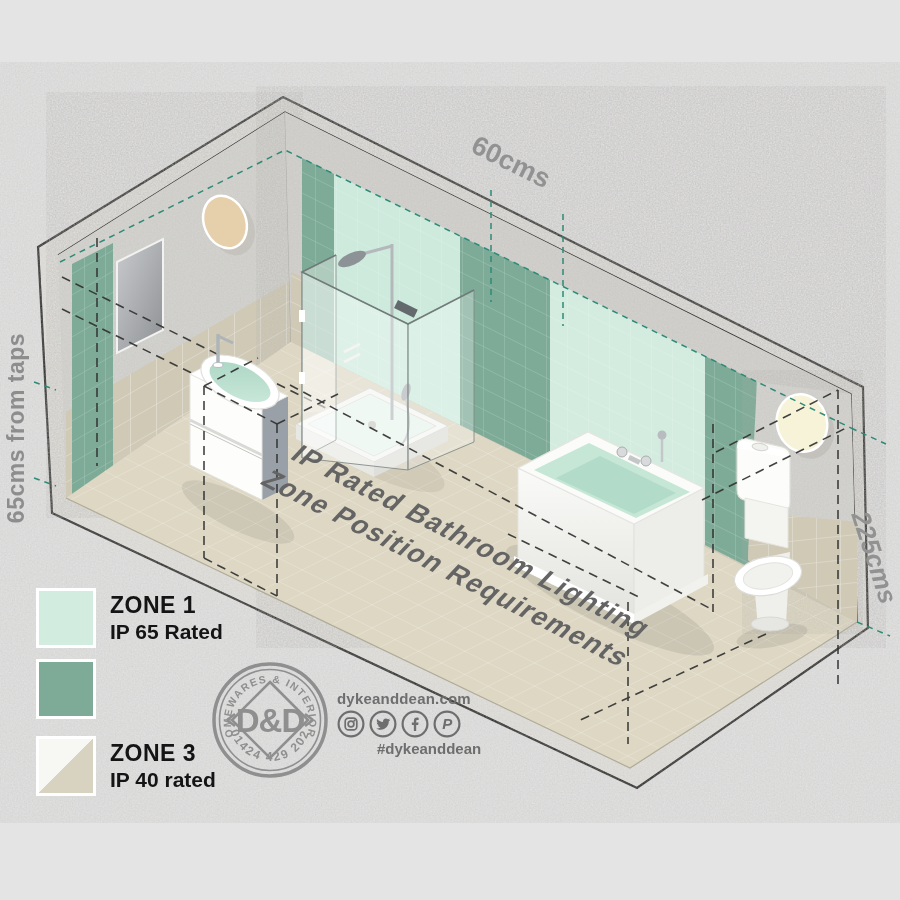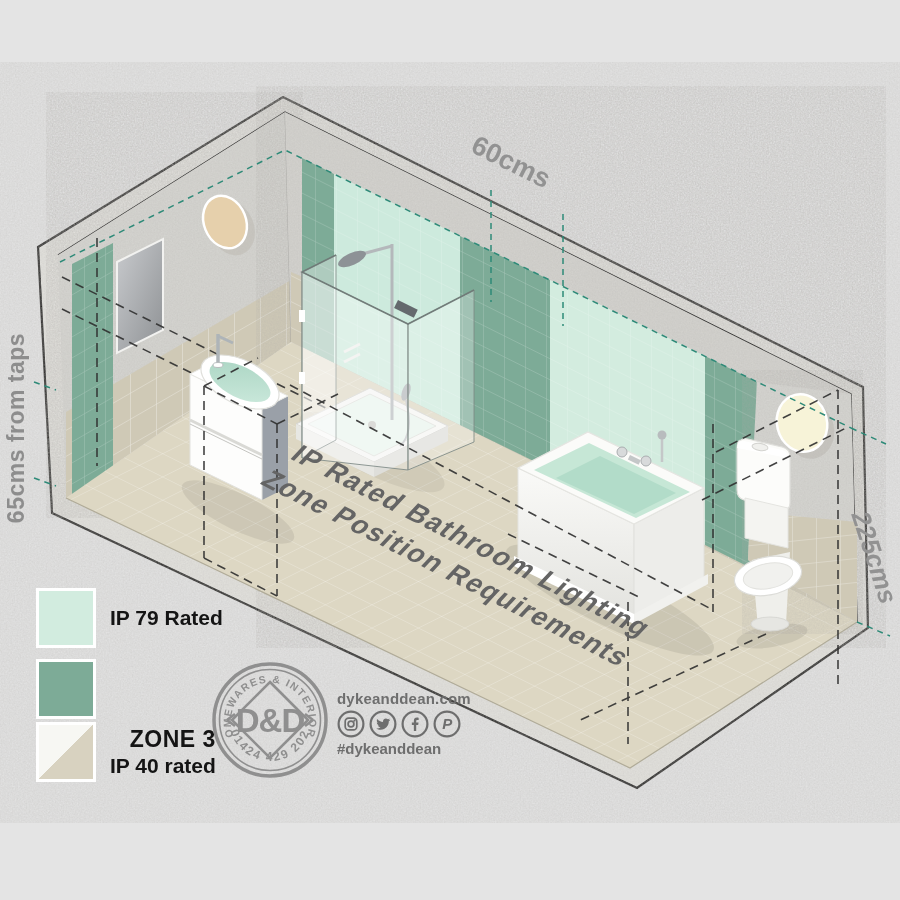--- a/index.html
+++ b/index.html
@@ -4,34 +4,34 @@
 <style>
   html,body{margin:0;padding:0;background:#e4e4e4;}
   .stage{position:relative;width:900px;height:900px;background:#e4e4e4;overflow:hidden;
          font-family:"Liberation Sans",sans-serif;}
   .scene{position:absolute;left:0;top:0;}
   
   .legend{position:absolute;left:36px;top:588px;}
   .legend-row{position:absolute;left:0;display:flex;align-items:center;}
   .legend-row.r0{top:0px;}
   .legend-row.r1{top:71px;}
-  .legend-row.r2{top:134px;text-align:right;}
+  .legend-row.r2{top:148px;}
   .swatch{width:54px;height:54px;border:3px solid #ffffff;box-sizing:content-box;}
   .sw0{background:#d2ecdf;}
   .sw1{background:#7dab97;}
   .sw2{background:linear-gradient(to bottom right,#f7f7f3 49.5%,#d8d2c0 50%);}
   .legend-text{margin-left:14px;color:#141414;line-height:1.25;}
   .zl{font-size:23px;font-weight:800;letter-spacing:.5px;white-space:nowrap;}
   .rl{font-size:21px;font-weight:700;white-space:nowrap;}
   
   .stamp{position:absolute;left:208px;top:658px;}
   .social{position:absolute;left:337px;top:690px;width:150px;color:#6e6e6e;}
   .website{font-size:15px;font-weight:800;letter-spacing:.2px;}
   .icons{display:flex;gap:4px;margin-top:3px;}
-  .hashtag{font-size:15px;font-weight:800;margin-top:2px;}
+  .hashtag{font-size:15px;font-weight:800;margin-top:2px;margin-left:40px;}
   text{font-family:"Liberation Sans",sans-serif;}
 </style>
 </head>
 <body>
 
 <div class="stage">
 
   <svg class="scene" width="900" height="900" viewBox="0 0 900 900">
     <defs>
       <filter id="speckle" x="-5%" y="-5%" width="110%" height="110%">
@@ -262,21 +262,22 @@
     <g transform="translate(465,548) rotate(27) skewX(-16)" fill="#646464" font-size="27" font-weight="700" letter-spacing="1.5" text-anchor="middle">
       <text x="0" y="0">IP Rated Bathroom Lighting</text>
       <text x="0" y="36">Zone Position Requirements</text>
     </g>
   </svg>
 
   <div class="legend">
     <div class="legend-row r0">
       <div class="swatch sw0"></div>
       <div class="legend-text">
-        <div class="rl">IP 79 Rated</div>
+        <div class="zl">ZONE 1</div>
+        <div class="rl">IP 65 Rated</div>
       </div>
     </div>
     <div class="legend-row r1">
       <div class="swatch sw1"></div>
     </div>
     <div class="legend-row r2">
       <div class="swatch sw2"></div>
       <div class="legend-text">
         <div class="zl">ZONE 3</div>
         <div class="rl">IP 40 rated</div>

